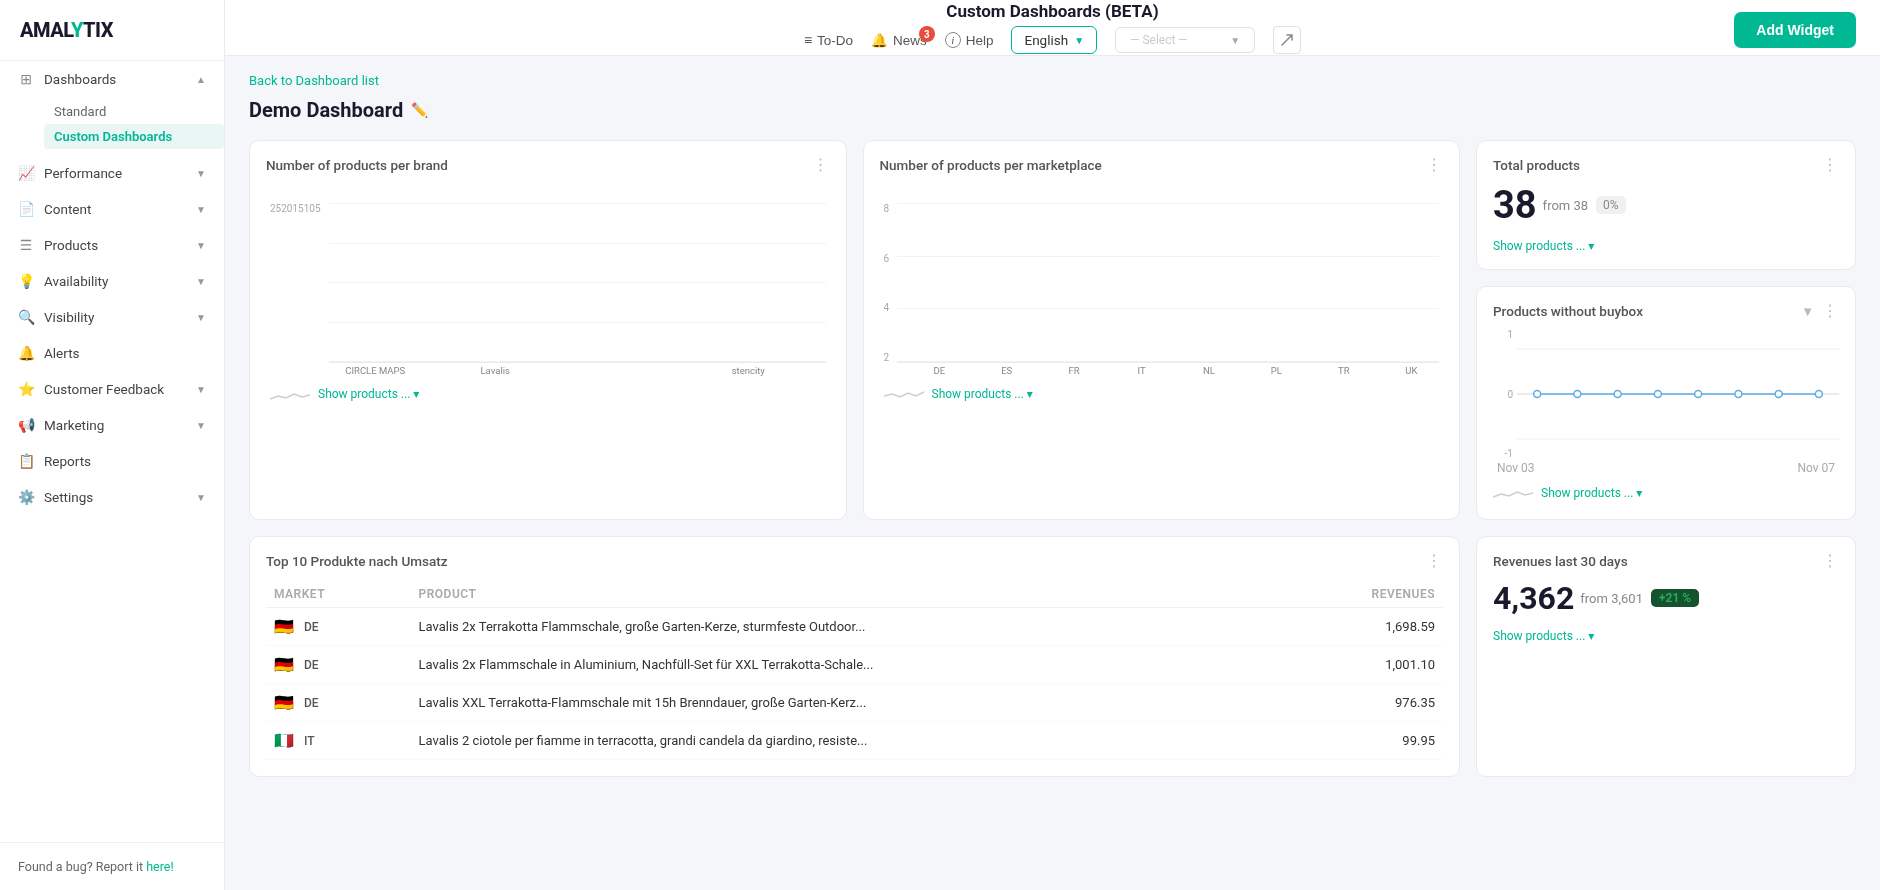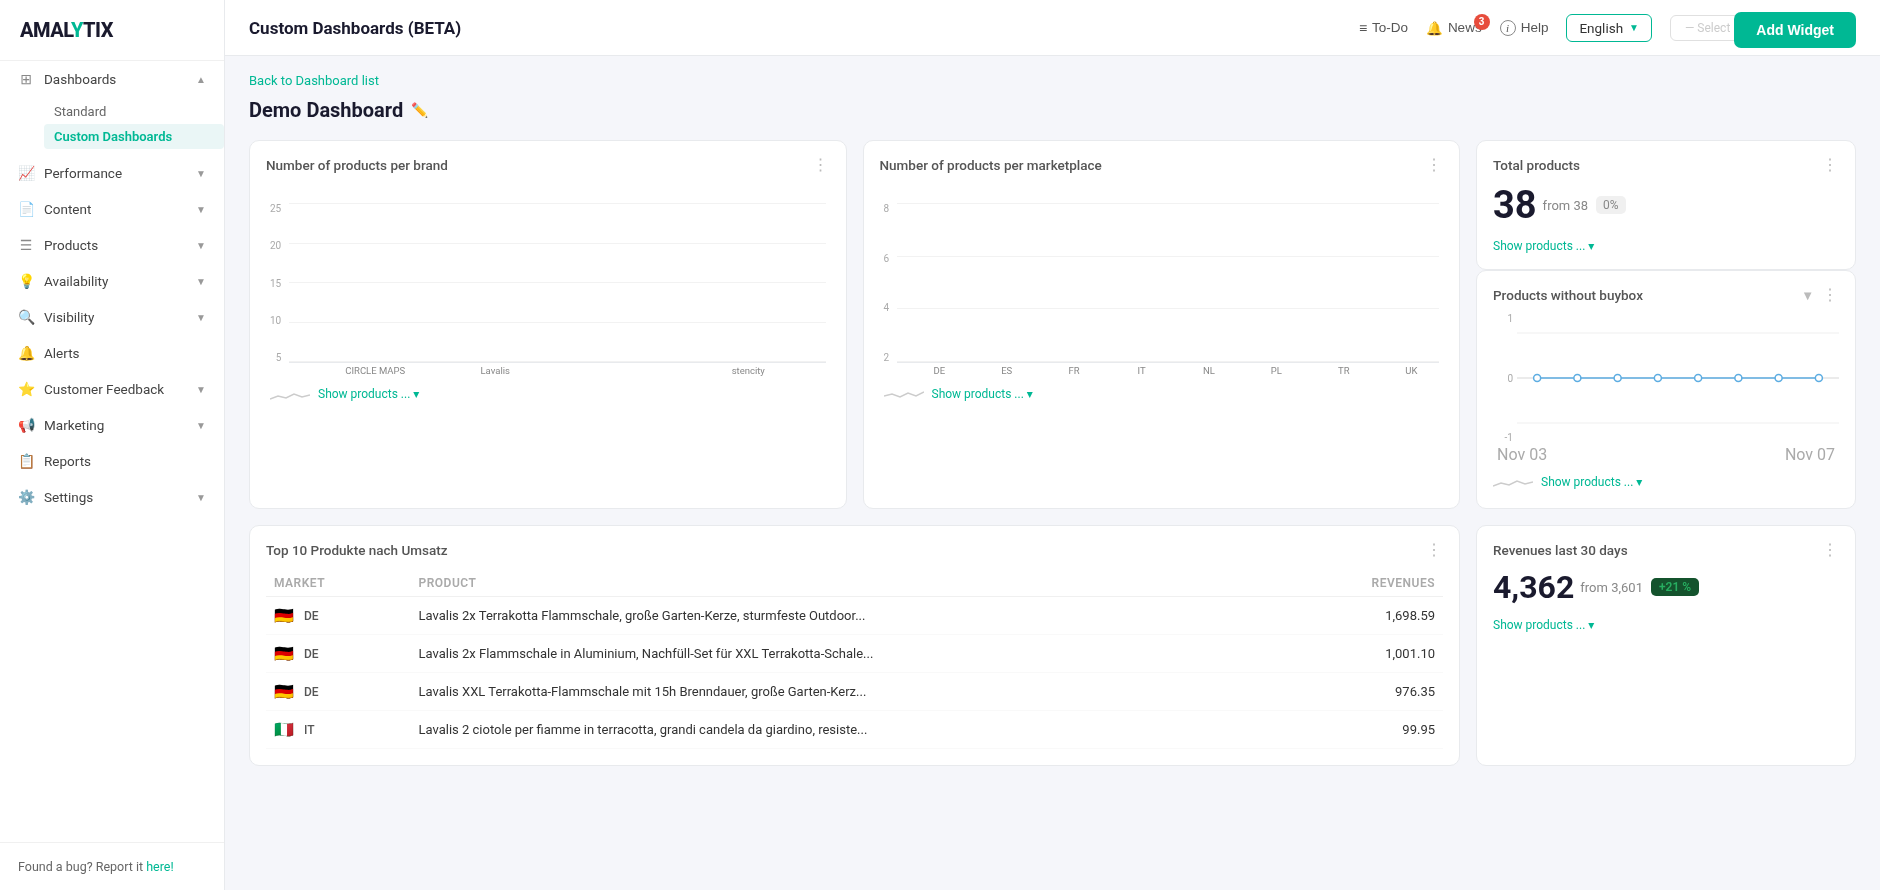--- a/index.html
+++ b/index.html
@@ -17,21 +17,21 @@
     .sidebar-sub-item { padding: 5px 10px; color: #666; font-size: 13px; cursor: pointer; border-radius: 4px; }
     .sidebar-sub-item.active { color: #00b894; font-weight: 600; background: #eaf6f6; }
     .sidebar-chevron { font-size: 10px; color: #999; }
     .sidebar-footer { padding: 16px 18px; font-size: 12.5px; color: #666; margin-top: auto; border-top: 1px solid #f0f0f0; }
     .sidebar-footer a { color: #00b894; text-decoration: none; }
 
     
     .main { flex: 1; display: flex; flex-direction: column; overflow: hidden; }
 
     
-    .header { background: #fff; border-bottom: 1px solid #e8eaed; padding: 1px 24px; height: 56px; display: flex; align-items: center; justify-content: space-between; flex-shrink: 0; }
+    .header { background: #fff; border-bottom: 1px solid #e8eaed; padding: 1px 24px; height: 56px; display: flex; align-items: center; justify-content: space-between; flex-shrink: 0; flex-direction: column; }
     .header-title { font-size: 17px; font-weight: 700; color: #1a1a2e; }
     .header-right { display: flex; align-items: center; gap: 18px; }
     .header-btn { display: flex; align-items: center; gap: 5px; color: #555; font-size: 13.5px; cursor: pointer; background: none; border: none; }
     .news-btn { position: relative; }
     .badge { position: absolute; top: -6px; right: -8px; background: #e74c3c; color: #fff; border-radius: 50%; width: 16px; height: 16px; font-size: 10px; display: flex; align-items: center; justify-content: center; font-weight: 700; }
     .lang-select { border: 1.5px solid #00b894; border-radius: 6px; padding: 5px 12px; font-size: 13.5px; color: #333; display: flex; align-items: center; gap: 6px; cursor: pointer; background: #fff; }
     .user-area { border: 1px solid #e0e0e0; border-radius: 6px; padding: 5px 14px; font-size: 13px; color: #aaa; display: flex; align-items: center; gap: 6px; min-width: 140px; }
     .external-icon { width: 28px; height: 28px; border: 1px solid #e0e0e0; border-radius: 4px; display: flex; align-items: center; justify-content: center; cursor: pointer; color: #888; }
 
     
@@ -54,40 +54,40 @@
     .widget-header { display: flex; justify-content: space-between; align-items: flex-start; margin-bottom: 10px; }
     .widget-title { font-size: 13.5px; color: #555; font-weight: 500; }
     .widget-menu { color: #bbb; cursor: pointer; font-size: 16px; line-height: 1; letter-spacing: 1px; }
     .show-products-link { font-size: 12px; color: #00b894; cursor: pointer; display: flex; align-items: center; gap: 3px; }
 
     
     .total-products-num { font-size: 38px; font-weight: 700; color: #1a1a2e; display: inline; }
     .total-products-from { font-size: 13px; color: #888; margin-left: 6px; }
     .pct-badge { background: #f0f0f0; color: #888; border-radius: 5px; padding: 2px 7px; font-size: 12px; margin-left: 8px; }
     .total-row { display: flex; align-items: center; margin-bottom: 12px; }
-    .date-labels { display: flex; justify-content: space-between; font-size: 16px; color: #aaa; margin-top: 2px; padding: 0 4px; }
+    .date-labels { display: flex; justify-content: space-between; font-size: 12px; color: #aaa; margin-top: 2px; padding: 0 4px; }
 
     
     .revenues-num { font-size: 32px; font-weight: 700; color: #1a1a2e; }
     .revenues-from { font-size: 13px; color: #888; margin-left: 6px; }
     .pct-badge-green { background: #14532d; color: #27ae60; border-radius: 5px; padding: 2px 8px; font-size: 12px; font-weight: 600; margin-left: 8px; }
 
     
     .table-widget { background: #fff; border-radius: 10px; border: 1px solid #e8eaed; padding: 16px; }
     .table-title { font-size: 13.5px; color: #555; font-weight: 500; margin-bottom: 12px; display: flex; justify-content: space-between; }
     .data-table { width: 100%; border-collapse: collapse; }
     .data-table th { font-size: 12px; color: #aaa; font-weight: 600; text-transform: uppercase; letter-spacing: 0.5px; padding: 6px 8px; border-bottom: 1px solid #f0f0f0; text-align: left; }
     .data-table th.right { text-align: right; }
     .data-table td { padding: 9px 8px; font-size: 13px; color: #333; border-bottom: 1px solid #f9f9f9; }
     .data-table td.right { text-align: right; }
     .flag { font-size: 16px; margin-right: 4px; }
     .market-cell { display: flex; align-items: center; gap: 6px; color: #555; font-weight: 500; font-size: 12px; }
 
     
-    .right-col { display: flex; flex-direction: column; }
+    .right-col { display: flex; flex-direction: column; gap: 16px; }
 
     
     .filter-icon { color: #bbb; cursor: pointer; font-size: 13px; }
   </style>
 </head>
 <body>
 
 <div class="sidebar">
   <div class="sidebar-logo">AMAL<span>Y</span>TIX</div>
 
@@ -233,21 +233,21 @@
     
     <div class="widget-grid">
 
       <div class="widget-card">
         <div class="widget-header">
           <span class="widget-title">Number of products per brand</span>
           <span class="widget-menu">⋮</span>
         </div>
         <div style="display:flex; align-items:flex-end; gap:4px; height:180px; padding: 0 4px;">
 
-          <div style="display:flex;flex-direction:column;justify-content:space-between;height:160px;padding-right:4px;font-size:10px;color:#aaa;text-align:right;flex-shrink:0;">
+          <div style="display:flex;flex-direction:row;justify-content:space-between;height:160px;padding-right:4px;font-size:10px;color:#aaa;text-align:right;flex-shrink:0;">
             <span>25</span>
             <span>20</span>
             <span>15</span>
             <span>10</span>
             <span>5</span>
           </div>
 
           <div style="display:flex;align-items:flex-end;gap:16px;flex:1;height:160px;position:relative;border-bottom:1px solid #e8eaed;">
             <div style="position:absolute;left:0;right:0;top:0;bottom:0;display:flex;flex-direction:column;justify-content:space-between;pointer-events:none;">
               <div style="border-top:1px solid #f2f2f2;"></div>

